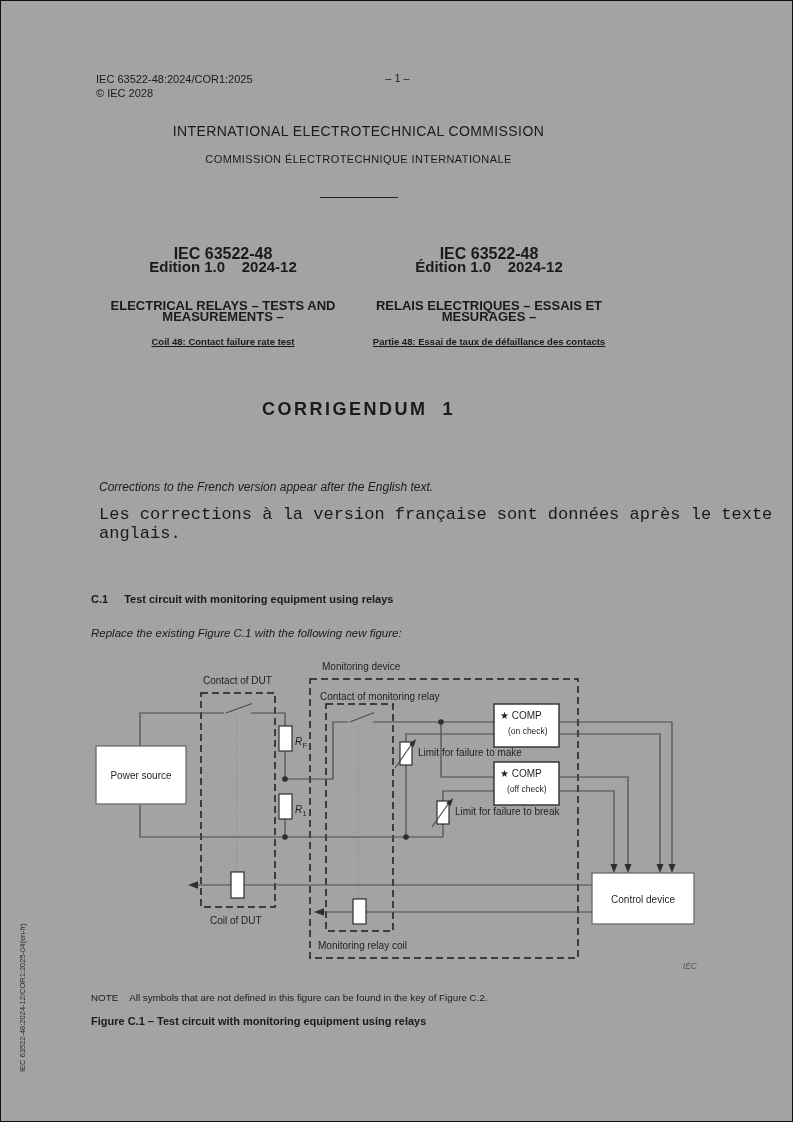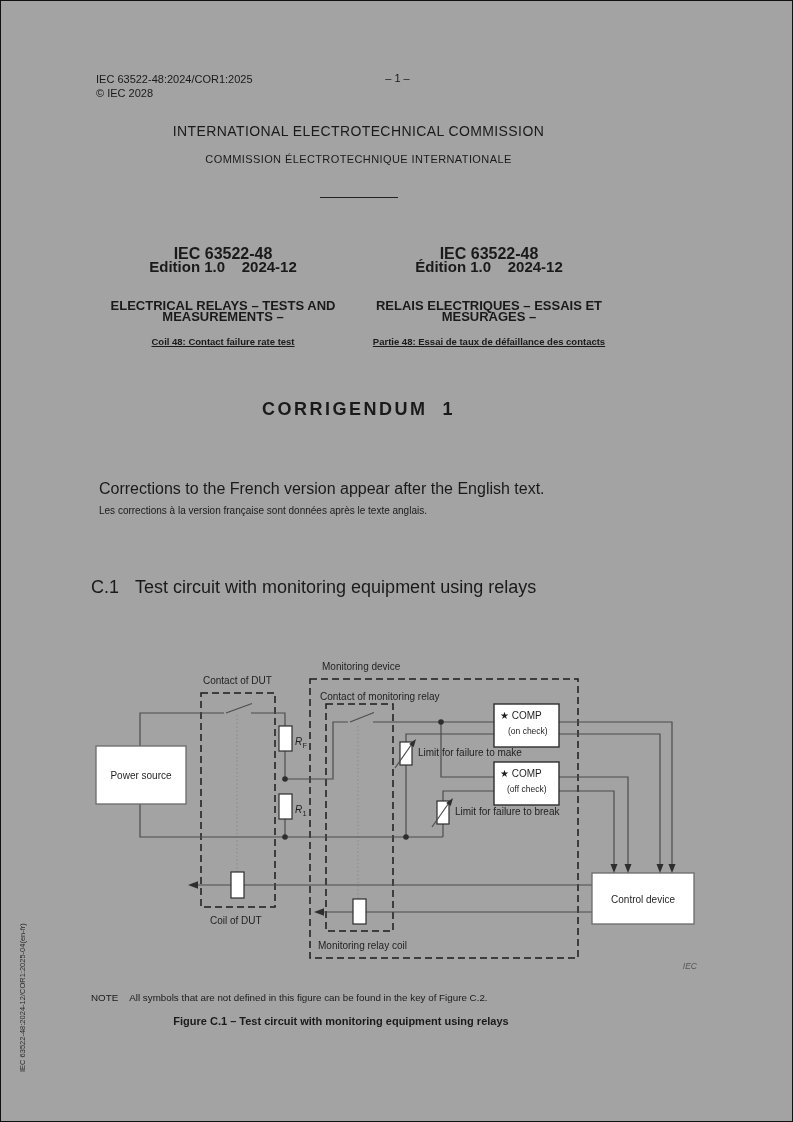--- a/index.html
+++ b/index.html
@@ -17,32 +17,32 @@
   
   .col{top:246px;text-align:center;}
   .col-en{left:96px;width:252px;}
   .col-fr{left:360px;width:256px;}
   .col .code{font-size:16px;font-weight:bold;line-height:14px;}
   .col .edition{font-size:15px;font-weight:bold;line-height:12px;}
   .col .subject{font-size:13px;font-weight:bold;line-height:11px;margin-top:27px;}
   .col .part{font-size:9.5px;font-weight:bold;line-height:11px;margin-top:14px;text-decoration:underline;}
   
   .corrigendum{left:90px;top:398px;width:535px;text-align:center;font-size:18px;font-weight:bold;letter-spacing:2.5px;}
-  .correction-en{left:98px;top:479px;font-size:16px;}
-  .correction-fr{left:98px;top:504px;font-size:10px;}
+  .correction-en{left:98px;top:479px;font-size:12px;font-style:italic;}
+  .correction-fr{left:98px;top:504px;font-size:17px;font-family:Liberation Mono, monospace;}
   
-  .section-heading{left:90px;top:576px;font-size:18px;font-weight:normal;}
+  .section-heading{left:90px;top:592px;font-size:11px;font-weight:bold;}
   .section-heading .num{display:inline-block;margin-right:16px;}
   .replace-line{left:90px;top:626px;font-size:11.5px;font-style:italic;}
   
   .figure-area{left:88px;top:655px;width:620px;height:320px;}
   
   .note-line{left:90px;top:991px;font-size:9.8px;}
   .note-line .note-label{display:inline-block;margin-right:11px;text-align:center;}
-  .figure-caption{left:90px;top:1014px;width:500px;text-align:center;font-size:11px;font-weight:bold;}
+  .figure-caption{left:90px;top:1014px;width:500px;font-size:11px;font-weight:bold;}
   
   .sidebar-text{left:26px;top:1062px;font-size:7.5px;color:#2b2b2b;white-space:nowrap;
                 transform-origin:0 100%;transform:rotate(-90deg);}
   
   svg text{font-family:"Liberation Sans", sans-serif;fill:#1f1f1f;font-size:10px;}
   .w{stroke:#4d4d4d;stroke-width:1.2;fill:none;}
   .dashbox{stroke:#1d1d1d;stroke-width:1.5;fill:none;stroke-dasharray:7 4;}
   .compbox{stroke:#2e2e2e;stroke-width:1.4;fill:#ffffff;}
   .graybox{stroke:#6b6b6b;stroke-width:1.3;fill:#ffffff;}
   .part-rect{stroke:#2e2e2e;stroke-width:1.2;fill:#ffffff;}
@@ -83,20 +83,21 @@
   </div>
 
   <div class="abs corrigendum pre">CORRIGENDUM  1</div>
 
   <div class="abs correction-en">Corrections to the French version appear after the English text.</div>
   <div class="abs correction-fr">Les corrections à la version française sont données après le texte anglais.</div>
 
   <div class="abs section-heading">
     <span class="num">C.1</span><span>Test circuit with monitoring equipment using relays</span>
   </div>
+  <div class="abs replace-line">Replace the existing Figure C.1 with the following new figure:</div>
 
   <div class="abs figure-area">
     <svg width="620" height="320" viewBox="0 0 620 320">
 
       <rect class="dashbox" x="221" y="23" width="268" height="279"></rect>
       <rect class="dashbox" x="112" y="37" width="74" height="214"></rect>
       <rect class="dashbox" x="237" y="48" width="67" height="227"></rect>
 
       <line class="dotted" x1="148" y1="59" x2="148" y2="216"></line>
       <line class="dotted" x1="269" y1="70" x2="269" y2="243"></line>

